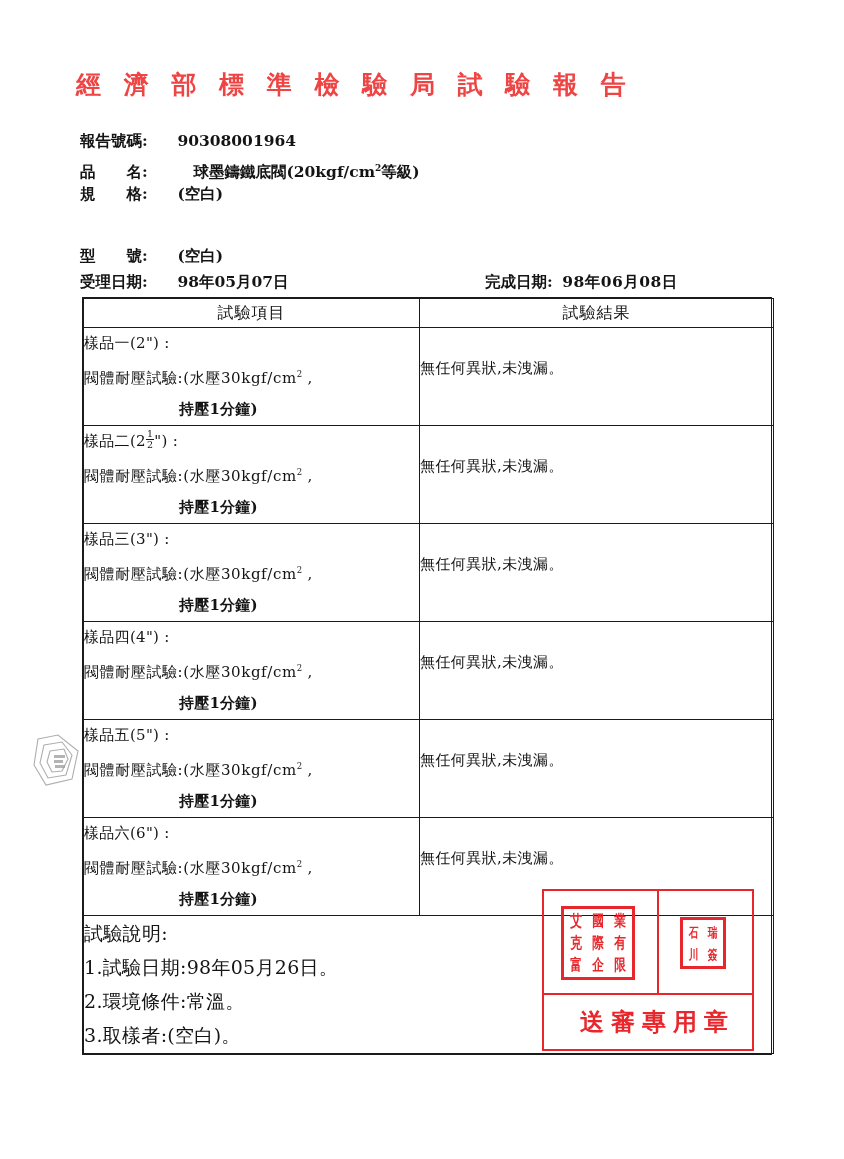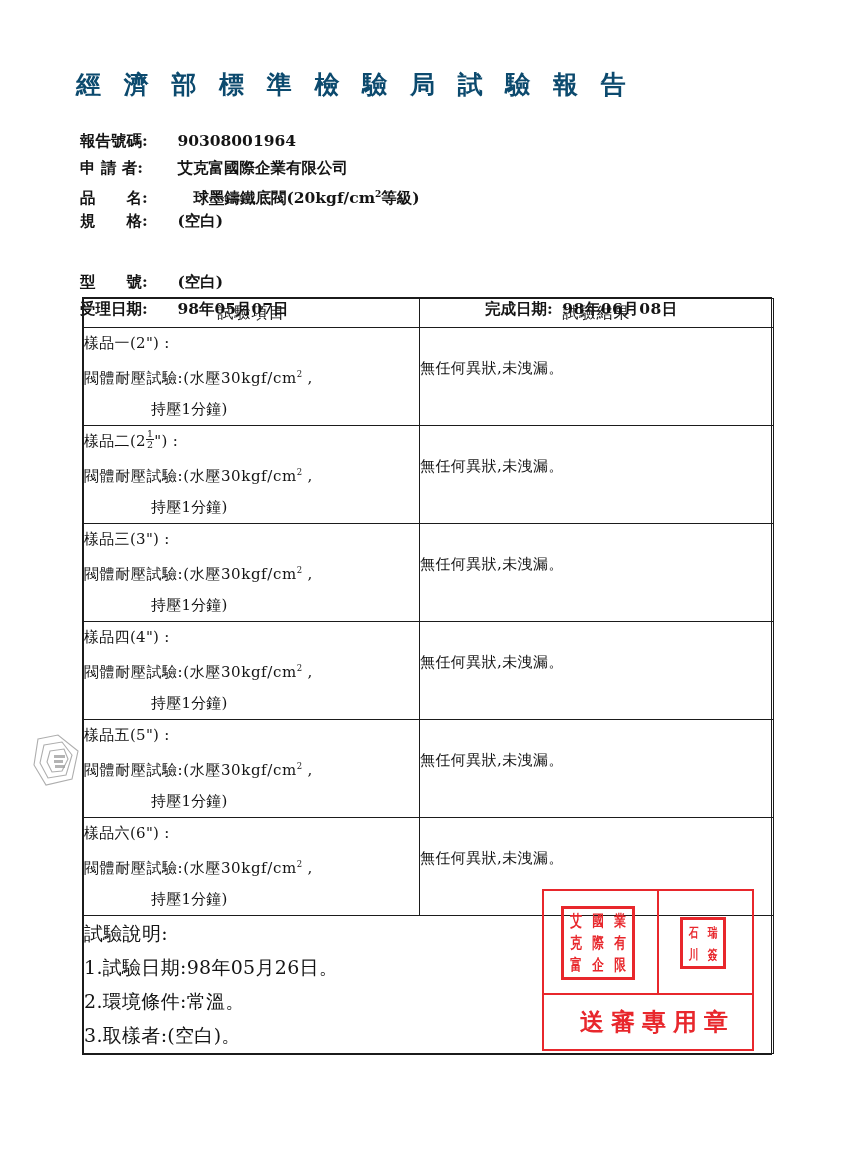--- a/index.html
+++ b/index.html
@@ -27,21 +27,21 @@
 
   
   .doc-title {
     position: absolute;
     left: 76px;
     top: 68px;
     font-size: 25px;
     letter-spacing: 7px;
     font-weight: 700;
     white-space: nowrap;
-    color: #0c4a6e;
+    color: #ef4444;
     text-align: center;
   }
 
   
   .meta {
     position: absolute;
     left: 80px;
     top: 128px;
     width: 700px;
     font-size: 15.5px;
@@ -123,22 +123,23 @@
   .sample-title {
     white-space: nowrap;
     letter-spacing: 0.3px;
   }
   .sample-test {
     white-space: nowrap;
     letter-spacing: 0.2px;
   }
   .sample-hold {
     white-space: nowrap;
-    padding-left: 67px;
+    padding-left: 95px;
     letter-spacing: 0.2px;
+    font-weight: bold;
   }
   .mono-unit {
     font-family: "DejaVu Serif", "Liberation Serif", serif;
     letter-spacing: 0.6px;
   }
   .mono-unit sup {
     font-size: 8.5px;
     vertical-align: super;
     letter-spacing: 0;
   }
@@ -293,24 +294,20 @@
 
   <div class="doc-title">經 濟 部 標 準 檢 驗 局 試 驗 報 告</div>
 
   <div class="meta">
 
     <div class="meta-row">
       <span class="meta-label">報告號碼:</span>
       <span class="meta-value">90308001964</span>
     </div>
 
-    <div class="meta-row">
-      <span class="meta-label">申 請 者:</span>
-      <span class="meta-value">艾克富國際企業有限公司</span>
-    </div>
 
     <div class="meta-row">
       <span class="meta-label">品　　名:</span>
       <span class="meta-value sup-cm"><span>球墨鑄鐵底閥(20kgf/cm</span><sup>2</sup><span>等級)</span></span>
     </div>
 
     <div class="meta-row">
       <span class="meta-label">規　　格:</span>
       <span class="meta-value">(空白)</span>
     </div>

